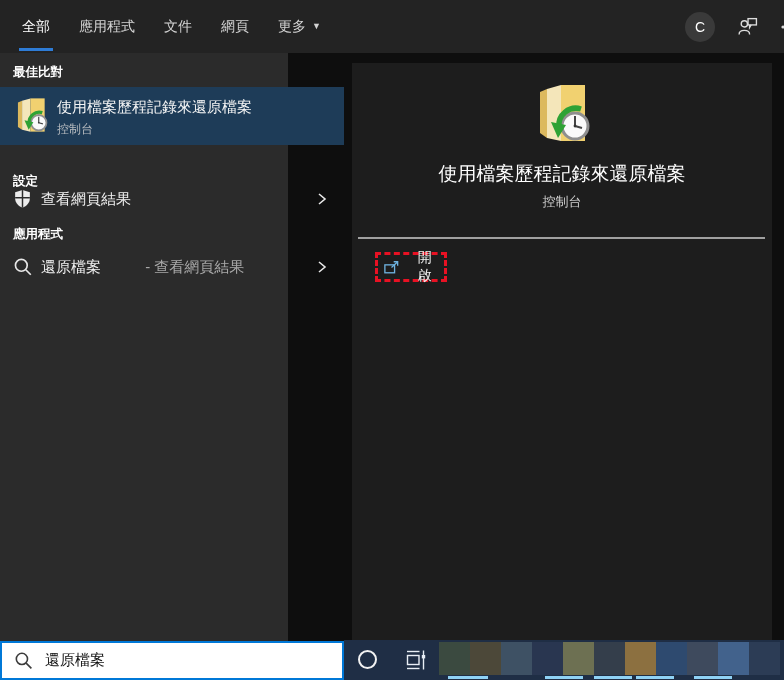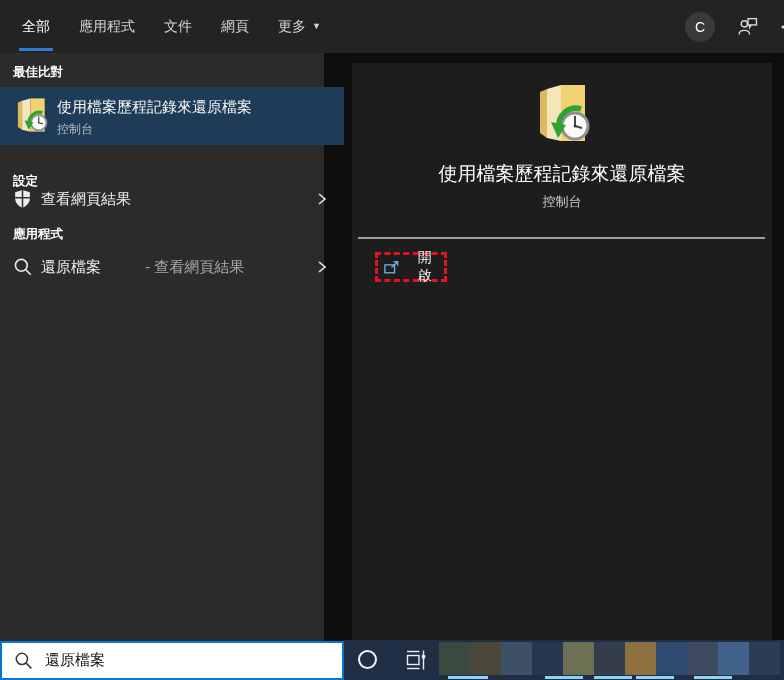--- a/index.html
+++ b/index.html
@@ -13,21 +13,21 @@
   .tabs{position:absolute;left:22px;top:0;height:53px;display:flex;align-items:center;gap:29px;}
   .tab{font-size:14px;color:#d4d4d4;cursor:default;position:relative;display:flex;align-items:center;gap:6px;}
   .tab.active{color:#ffffff;}
   .tab.active::after{content:"";position:absolute;left:-3px;right:-3px;bottom:-15px;height:3px;background:#2e7cd6;}
   .caret{font-size:9px;color:#d4d4d4;line-height:1;}
   .header-right{position:absolute;right:22px;top:0;height:53px;display:flex;align-items:center;gap:22px;}
   .avatar{width:30px;height:30px;border-radius:50%;background:#3a3a3a;color:#fff;
     font-size:14px;display:flex;align-items:center;justify-content:center;}
   .hicon{display:flex;align-items:center;justify-content:center;}
   
-  .left-panel{position:absolute;left:0;top:53px;width:324px;height:588px;background:#2b2b2b;}
+  .left-panel{position:absolute;left:0;top:53px;width:288px;height:588px;background:#2b2b2b;}
   .section-label{position:absolute;left:13px;font-size:12.5px;font-weight:bold;color:#ffffff;}
   .row{position:absolute;left:0;width:344px;display:flex;align-items:center;}
   .best-row{top:34px;height:58px;background:#1e3c58;}
   .best-icon{position:absolute;left:12px;top:9px;}
   .best-title{position:absolute;left:57px;top:11px;font-size:15px;color:#f5f5f5;}
   .best-sub{position:absolute;left:57px;top:34px;font-size:12px;color:#b9bdc1;}
   .item-row{height:38px;}
   .item-icon{position:absolute;left:13px;top:9px;}
   .item-label{position:absolute;left:41px;font-size:15px;color:#f0f0f0;white-space:nowrap;}
   .item-label .dim{color:#a9a9a9;font-size:15px;margin-left:40px;}

